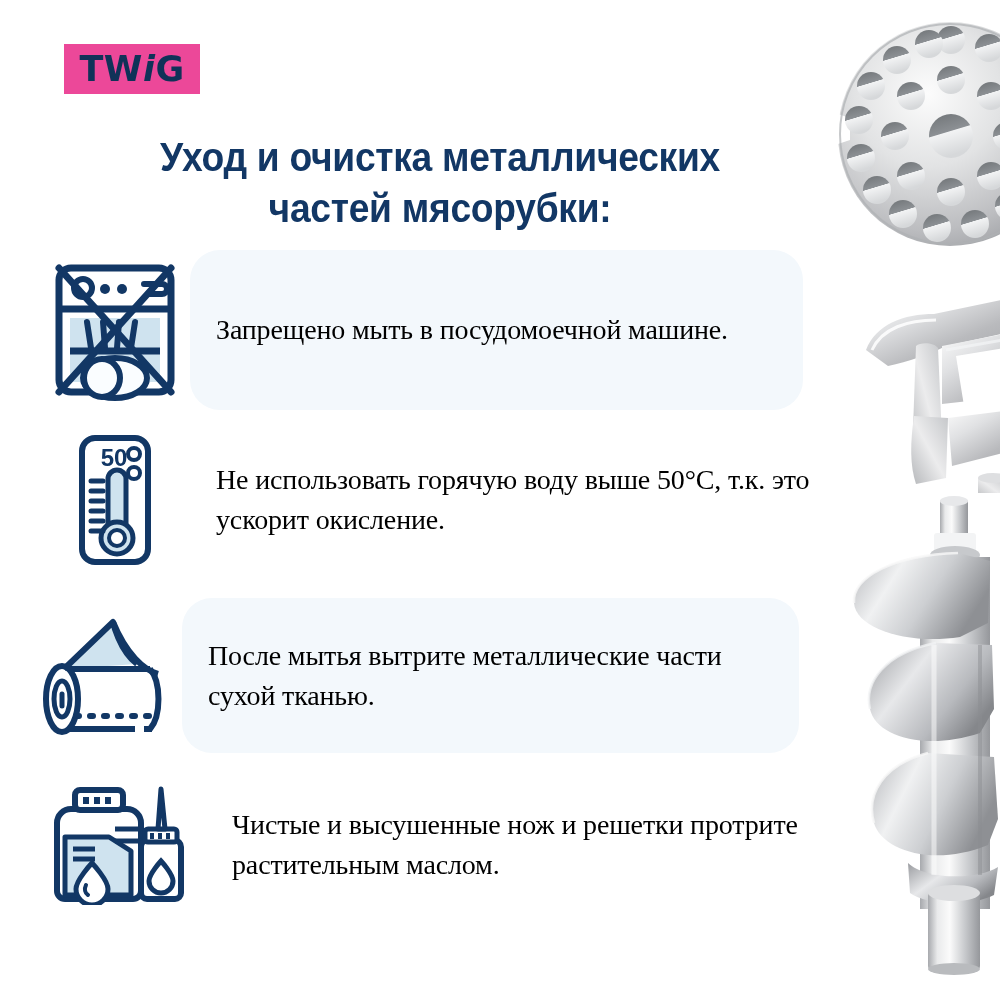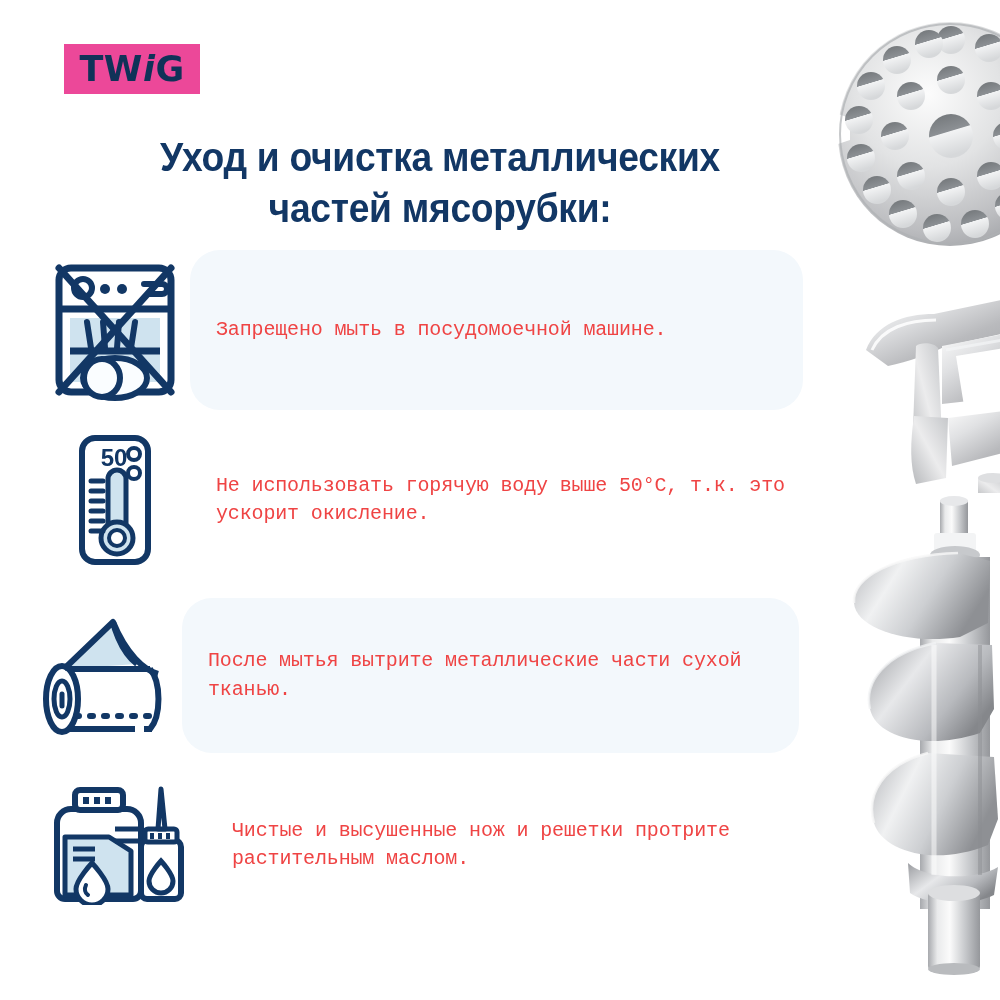--- a/index.html
+++ b/index.html
@@ -80,24 +80,24 @@
   .row-card {
     border-radius: 30px;
     display: flex;
     align-items: center;
     min-height: 100%;
     box-sizing: border-box;
   }
   .row-card.filled { background: #f3f8fc; }
   .row-card.plain  { background: transparent; }
   .row-text {
-    font-family: Liberation Mono, monospace;
-    font-size: 20px;
+    font-family: Liberation Serif, serif;
+    font-size: 28px;
     line-height: 1.42;
-    color: #ef4444;
+    color: #000000;
     letter-spacing: -0.15px;
     padding: 18px 24px 18px 26px;
   }
 
   #row-1 { left: 40px; top: 250px; width: 800px; height: 160px; }
   #row-1 .row-card { width: 613px; height: 130px; }
   #row-2 { left: 40px; top: 425px; width: 830px; height: 150px; }
   #row-2 .row-card { width: 650px; height: 130px; }
   #row-3 { left: 32px; top: 598px; width: 805px; height: 155px; }
   #row-3 .row-card { width: 617px; height: 140px; }

